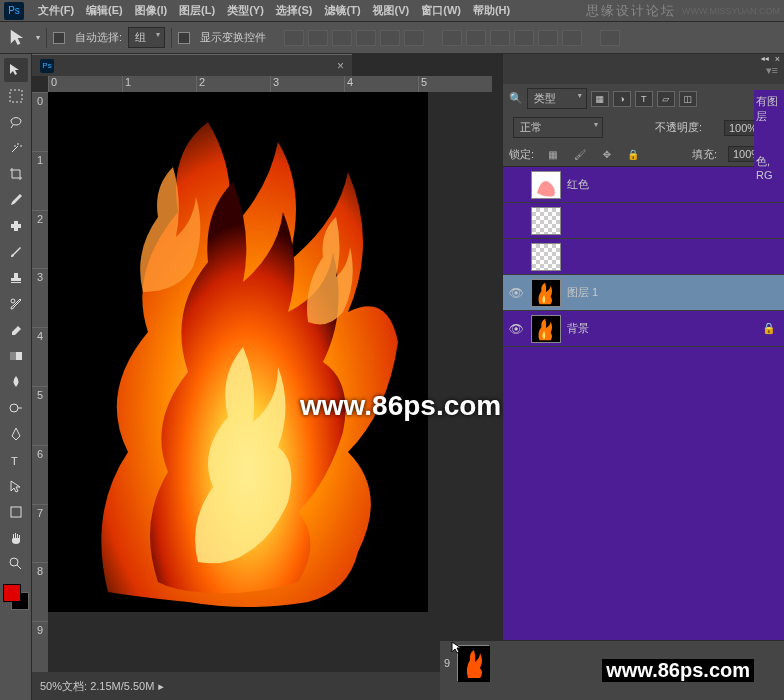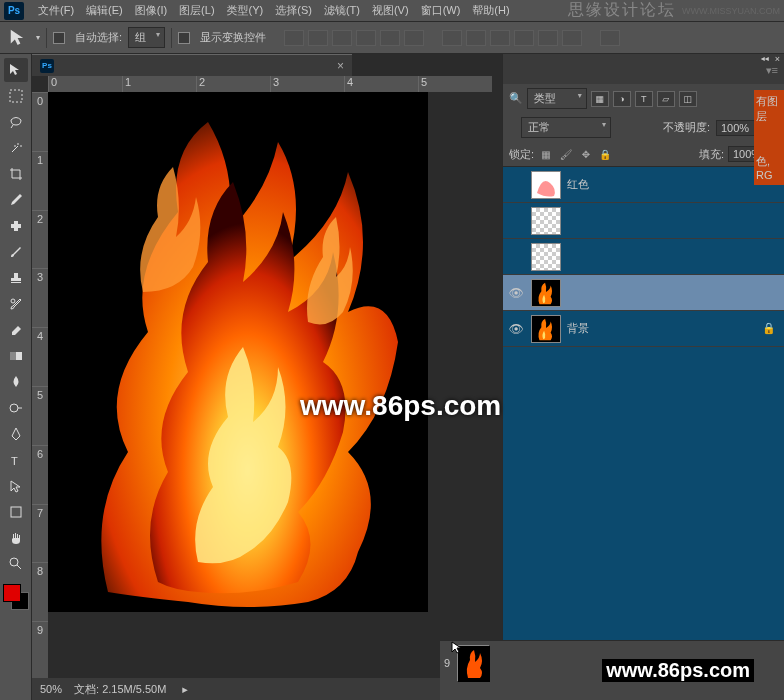--- a/index.html
+++ b/index.html
@@ -1,20 +1,20 @@
 <!DOCTYPE html>
 <html><head>
 <meta charset="utf-8">
 <style>
 * { margin: 0; padding: 0; box-sizing: border-box; font-family: "Microsoft YaHei", Arial, sans-serif; font-size: 11px; color: #c8c8c8; }
 body { background: #535353; width: 784px; height: 700px; overflow: hidden; position: relative; }
 .menubar { background: #535353; height: 22px; display: flex; align-items: center; padding: 0 4px; border-bottom: 1px solid #2a2a2a; }
-.ps-logo { width: 20px; height: 18px; background: #001e36; color: #31a8ff; font-weight: bold; font-size: 10px; display: flex; align-items: center; justify-content: center; border-radius: 2px; margin-right: 8px; }
-.menu-item { padding: 2px 6px; cursor: pointer; }
-.brand-text { margin-left: auto; font-size: 16px; color: #888; letter-spacing: 2px; text-align: center; }
+.ps-logo { width: 20px; height: 18px; background: #001e36; color: #31a8ff; font-weight: normal; font-size: 10px; display: flex; align-items: center; justify-content: center; border-radius: 2px; margin-right: 8px; }
+.menu-item { padding: 2px 6px; cursor: pointer; font-weight: bold; }
+.brand-text { margin-left: auto; font-size: 13px; color: #888; letter-spacing: 2px; text-align: center; }
 .brand-url { font-size: 9px; color: #666; margin-left: 6px; }
 .optionbar { background: #535353; height: 32px; display: flex; align-items: center; padding: 0 8px; border-bottom: 1px solid #2a2a2a; gap: 6px; }
 .ob-icon { width: 22px; height: 22px; display: flex; align-items: center; justify-content: center; }
 .checkbox { width: 12px; height: 12px; border: 1px solid #888; background: #3a3a3a; display: inline-block; margin-right: 4px; vertical-align: middle; }
 .dropdown { background: #444; border: 1px solid #2a2a2a; padding: 2px 18px 2px 6px; position: relative; }
 .dropdown::after { content: "▾"; position: absolute; right: 4px; font-size: 8px; color: #aaa; }
 .ob-sep { width: 1px; height: 20px; background: #3a3a3a; }
 .ob-align { display: flex; gap: 4px; margin-left: 12px; }
 .ob-align-btn { width: 20px; height: 16px; border: 1px solid #666; background: #4a4a4a; opacity: 0.5; }
 .workspace { display: flex; height: calc(700px - 54px); }
@@ -28,50 +28,50 @@
 .canvas-area { flex: 1; background: #2b2b2b; position: relative; display: flex; flex-direction: column; }
 .doc-tab { background: #3a3a3a; height: 22px; display: flex; align-items: center; padding: 0 8px; max-width: 320px; border-top: 1px solid #666; gap: 4px; }
 .close-x { margin-left: auto; color: #aaa; cursor: pointer; font-size: 12px; }
 .rulers-and-canvas { flex: 1; position: relative; padding: 16px 10px 20px 16px; }
 .ruler-h { position: absolute; top: 0; left: 16px; right: 10px; height: 16px; background: #535353; display: flex; font-size: 8px; color: #888; }
 .ruler-h span { flex: 1; border-left: 1px solid #666; padding-left: 2px; }
 .ruler-v { position: absolute; top: 16px; left: 0; bottom: 20px; width: 16px; background: #535353; display: flex; flex-direction: column; font-size: 8px; color: #888; }
 .ruler-v span { flex: 1; border-top: 1px solid #666; padding-top: 2px; text-align: center; }
 .canvas { position: absolute; top: 16px; left: 16px; width: 380px; height: 520px; background: #000; overflow: hidden; }
 .flame-svg { width: 100%; height: 100%; }
-.statusbar { position: absolute; bottom: 0; left: 0; right: 0; height: 22px; background: #3a3a3a; display: flex; align-items: center; padding: 0 8px; gap: 12px; font-size: 10px; }
+.statusbar { position: absolute; bottom: 0; left: 0; right: 0; height: 28px; background: #3a3a3a; display: flex; align-items: center; padding: 0 8px; font-size: 10px; }
 .panels { width: 282px; background: #535353; border-left: 1px solid #2a2a2a; display: flex; flex-direction: column; }
 .panel-tabs { display: flex; background: #3a3a3a; height: 22px; }
 .panel-tab { padding: 11px 10px; background: #535353; cursor: pointer; margin-top: 27px; }
 .panel-tab.inactive { background: #3a3a3a; color: #888; }
 .panel-close { margin-left: auto; padding: 2px 6px; color: #888; }
 .layer-filter { display: flex; align-items: center; gap: 4px; padding: 4px 6px; background: #454545; }
 .layer-filter .dropdown { flex: none; width: 60px; }
 .filter-icon { width: 18px; height: 16px; border: 1px solid #666; background: #3a3a3a; display: flex; align-items: center; justify-content: center; font-size: 9px; }
 .filter-switch { margin-left: auto; width: 12px; height: 16px; background: #333; border: 1px solid #666; position: relative; }
 .filter-switch::after { content: ""; position: absolute; top: 1px; left: 1px; width: 8px; height: 6px; background: #888; }
-.layer-blend { display: flex; align-items: center; gap: 6px; padding: 4px 18px; background: #454545; }
+.layer-blend { display: flex; align-items: center; gap: 22px; padding: 4px 10px; background: #454545; }
 .layer-blend .dropdown { width: 90px; }
 .pct-input { background: #3a3a3a; border: 1px solid #2a2a2a; padding: 1px 14px 1px 4px; width: 50px; position: relative; }
 .pct-input::after { content: "▾"; position: absolute; right: 3px; font-size: 7px; }
-.layer-lock { display: flex; align-items: center; gap: 4px; padding: 4px 6px; background: #454545; border-bottom: 1px solid #2a2a2a; }
+.layer-lock { display: flex; align-items: center; gap: 11px; padding: 4px 6px; background: #454545; border-bottom: 1px solid #2a2a2a; }
 .lock-icon { width: 16px; height: 14px; display: flex; align-items: center; justify-content: center; font-size: 10px; color: #aaa; }
-.layer-list { flex: 1; background: #0c4a6e; min-height: 200px; }
+.layer-list { flex: 1; background: #4c1d95; min-height: 200px; }
 .layer-row { display: flex; align-items: center; height: 36px; border-bottom: 1px solid #3a3a3a; padding: 0 4px; gap: 6px; }
 .layer-row.selected { background: #6b8bad; color: #fff; }
 .vis-toggle { width: 18px; height: 18px; display: flex; align-items: center; justify-content: center; }
 .eye { font-size: 12px; color: #c8c8c8; }
 .layer-thumb { width: 30px; height: 28px; border: 1px solid #888; background: #fff; display: flex; align-items: center; justify-content: center; overflow: hidden; }
 .checker { background: repeating-conic-gradient(#ccc 0 25%, #fff 0 50%) 0 0/8px 8px; }
 .layer-name { flex: 1; }
 .layer-locked { font-size: 11px; color: #aaa; margin-right: 4px; }
 .layer-row.bg-row .layer-name { }
 .panel-footer { display: flex; align-items: center; gap: 8px; padding: 4px 6px; background: #3a3a3a; justify-content: flex-end; }
 .pf-icon { width: 16px; height: 14px; display: flex; align-items: center; justify-content: center; color: #aaa; font-size: 10px; cursor: pointer; }
-.right-strip { position: absolute; right: 0; top: 90px; width: 30px; background: #c2410c; padding: 4px 2px; font-size: 10px; writing-mode: horizontal-tb; }
+.right-strip { position: absolute; right: 0; top: 90px; width: 30px; background: #4c1d95; padding: 4px 2px; font-size: 10px; writing-mode: horizontal-tb; }
 .watermark { position: absolute; top: 390px; left: 300px; color: #fff; font-size: 28px; font-weight: bold; text-shadow: 0 0 4px #000; z-index: 50; font-family: Arial; }
 .watermark2 { position: absolute; bottom: 18px; right: 30px; color: #fff; font-size: 20px; font-weight: bold; background: #000; padding: 0 4px; z-index: 50; font-family: Arial; }
 .bottom-misc { position: absolute; bottom: 0; left: 440px; right: 0; height: 60px; background: #454545; border-top: 1px solid #2a2a2a; padding: 4px; }
 .bottom-misc .mini-canvas { width: 32px; height: 36px; background: #000; border: 1px solid #888; display: inline-block; vertical-align: middle; }
 .thumb-flame { width: 100%; height: 100%; }
 </style>
 </head>
 <body>
 
 <div class="menubar">
@@ -359,20 +359,21 @@
         <div class="vis-toggle">
             <span class="eye">👁</span>
           </div>
         <div class="layer-thumb" style="background:#000;">
           <svg class="thumb-flame" viewBox="0 0 30 28">
               <rect width="30" height="28" fill="#000"></rect>
               <path d="M8 26 Q5 18 10 12 Q9 6 14 3 Q16 8 15 13 Q20 10 20 6 Q23 12 20 18 Q23 22 20 26 Z" fill="#ff7700"></path>
               <path d="M12 25 Q10 20 13 16 Q15 20 14 24 Z" fill="#ffdd66"></path>
             </svg>
         </div>
+        <span class="layer-name">图层 1</span>
       </div>
       <div class="layer-row bg-row">
         <div class="vis-toggle">
             <span class="eye">👁</span>
           </div>
         <div class="layer-thumb" style="background:#000;">
           <svg class="thumb-flame" viewBox="0 0 30 28">
               <rect width="30" height="28" fill="#000"></rect>
               <path d="M8 26 Q5 18 10 12 Q9 6 14 3 Q16 8 15 13 Q20 10 20 6 Q23 12 20 18 Q23 22 20 26 Z" fill="#ff7700"></path>
               <path d="M12 25 Q10 20 13 16 Q15 20 14 24 Z" fill="#ffdd66"></path>

